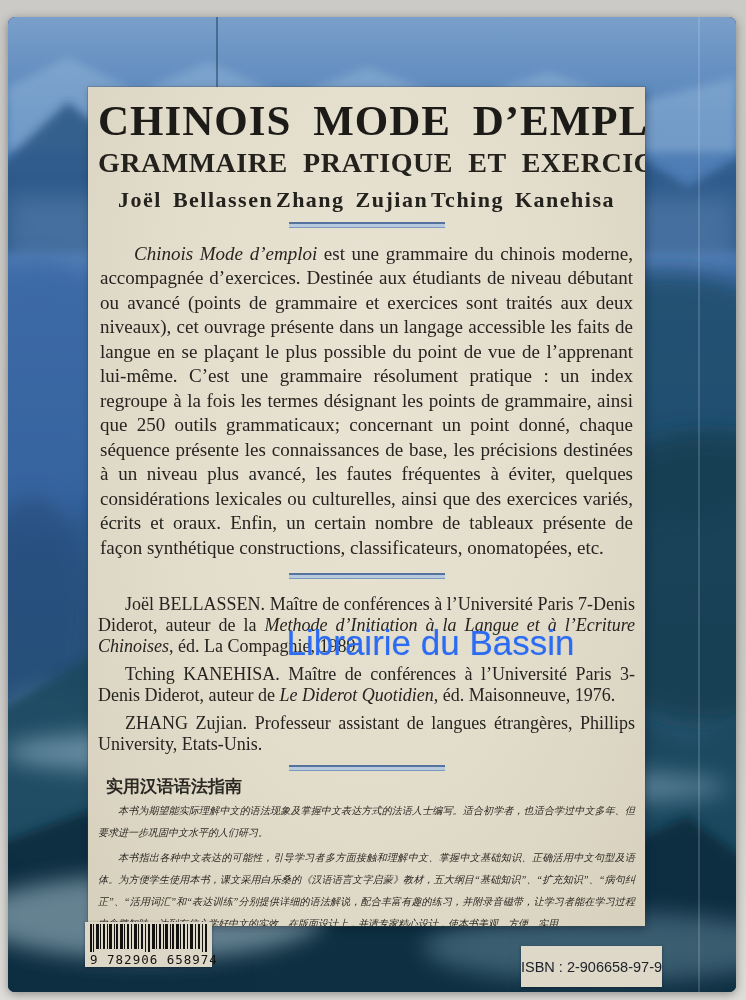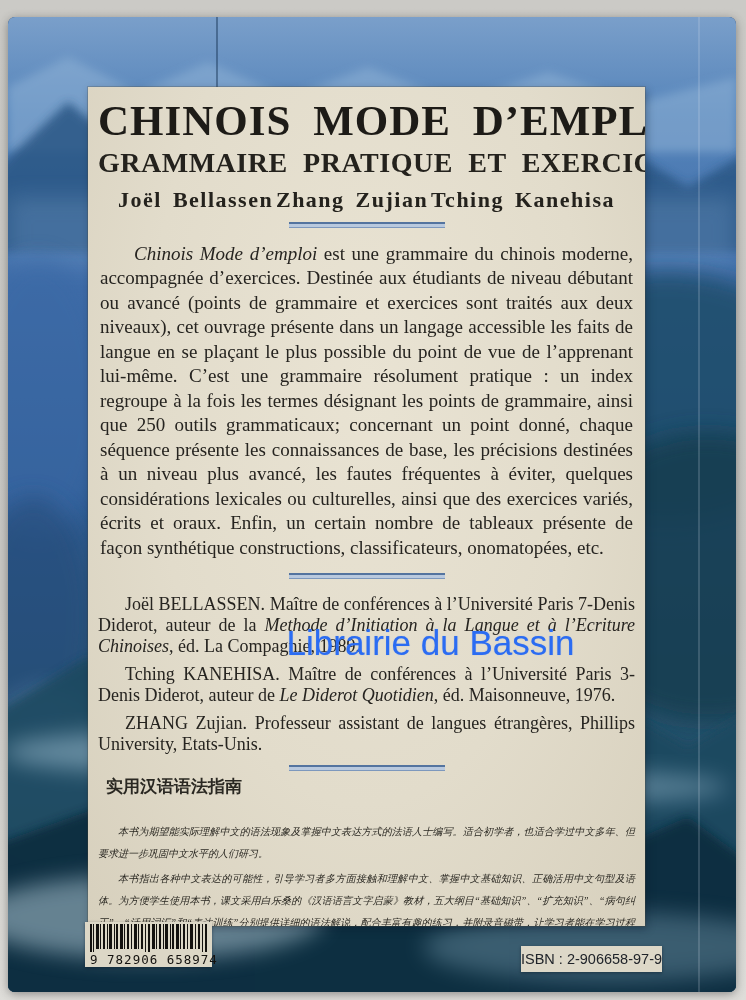--- a/index.html
+++ b/index.html
@@ -59,21 +59,21 @@
   }
   .desc .lead { font-style:italic; }
 
   .bio {
     font-size:18px; line-height:21px; text-align:justify; text-indent:27px;
     margin-bottom:7px; color:#262420;
   }
   .bio .work { font-style:italic; }
 
   .cn-section { margin-top:4px; }
-  .cn-heading { font-size:17px; font-weight:bold; padding-left:8px; margin-bottom:23px; color:#2a2822; }
+  .cn-heading { font-size:17px; font-weight:bold; padding-left:8px; margin-bottom:2px; color:#2a2822; }
   .cn-p {
     font-size:10px; line-height:22px; text-align:justify; text-indent:2em;
     margin-bottom:3px; color:#2a2822;font-style:italic;
   }
 
   
   .watermark {
     position:absolute; top:536px; left:50%; transform:translateX(-50%);
     margin-left:64px;
     font-family:"Liberation Sans","DejaVu Sans",sans-serif;
@@ -89,21 +89,21 @@
   }
   .barcode-bars { display:block; width:117px; height:28px; }
   .barcode-number {
     font-family:"DejaVu Sans Mono","Liberation Mono",monospace;
     font-size:12.5px; letter-spacing:1px; color:#14120f; text-align:left;
     margin-top:0px; white-space:nowrap;
   }
 
   
   .isbn-box {
-    position:absolute; left:513px; top:929px; width:141px; height:26px;
+    position:absolute; left:513px; top:929px; width:141px; height:41px;
     background:#ddd8c8; z-index:4; display:flex; align-items:center; justify-content:center;
     box-shadow:0 1px 3px rgba(0,10,20,.4);
   }
   .isbn-text {
     font-family:"Liberation Sans","DejaVu Sans",sans-serif;
     font-size:14.5px; color:#20242a; white-space:nowrap;
   }
 </style>
 </head>
 <body>

